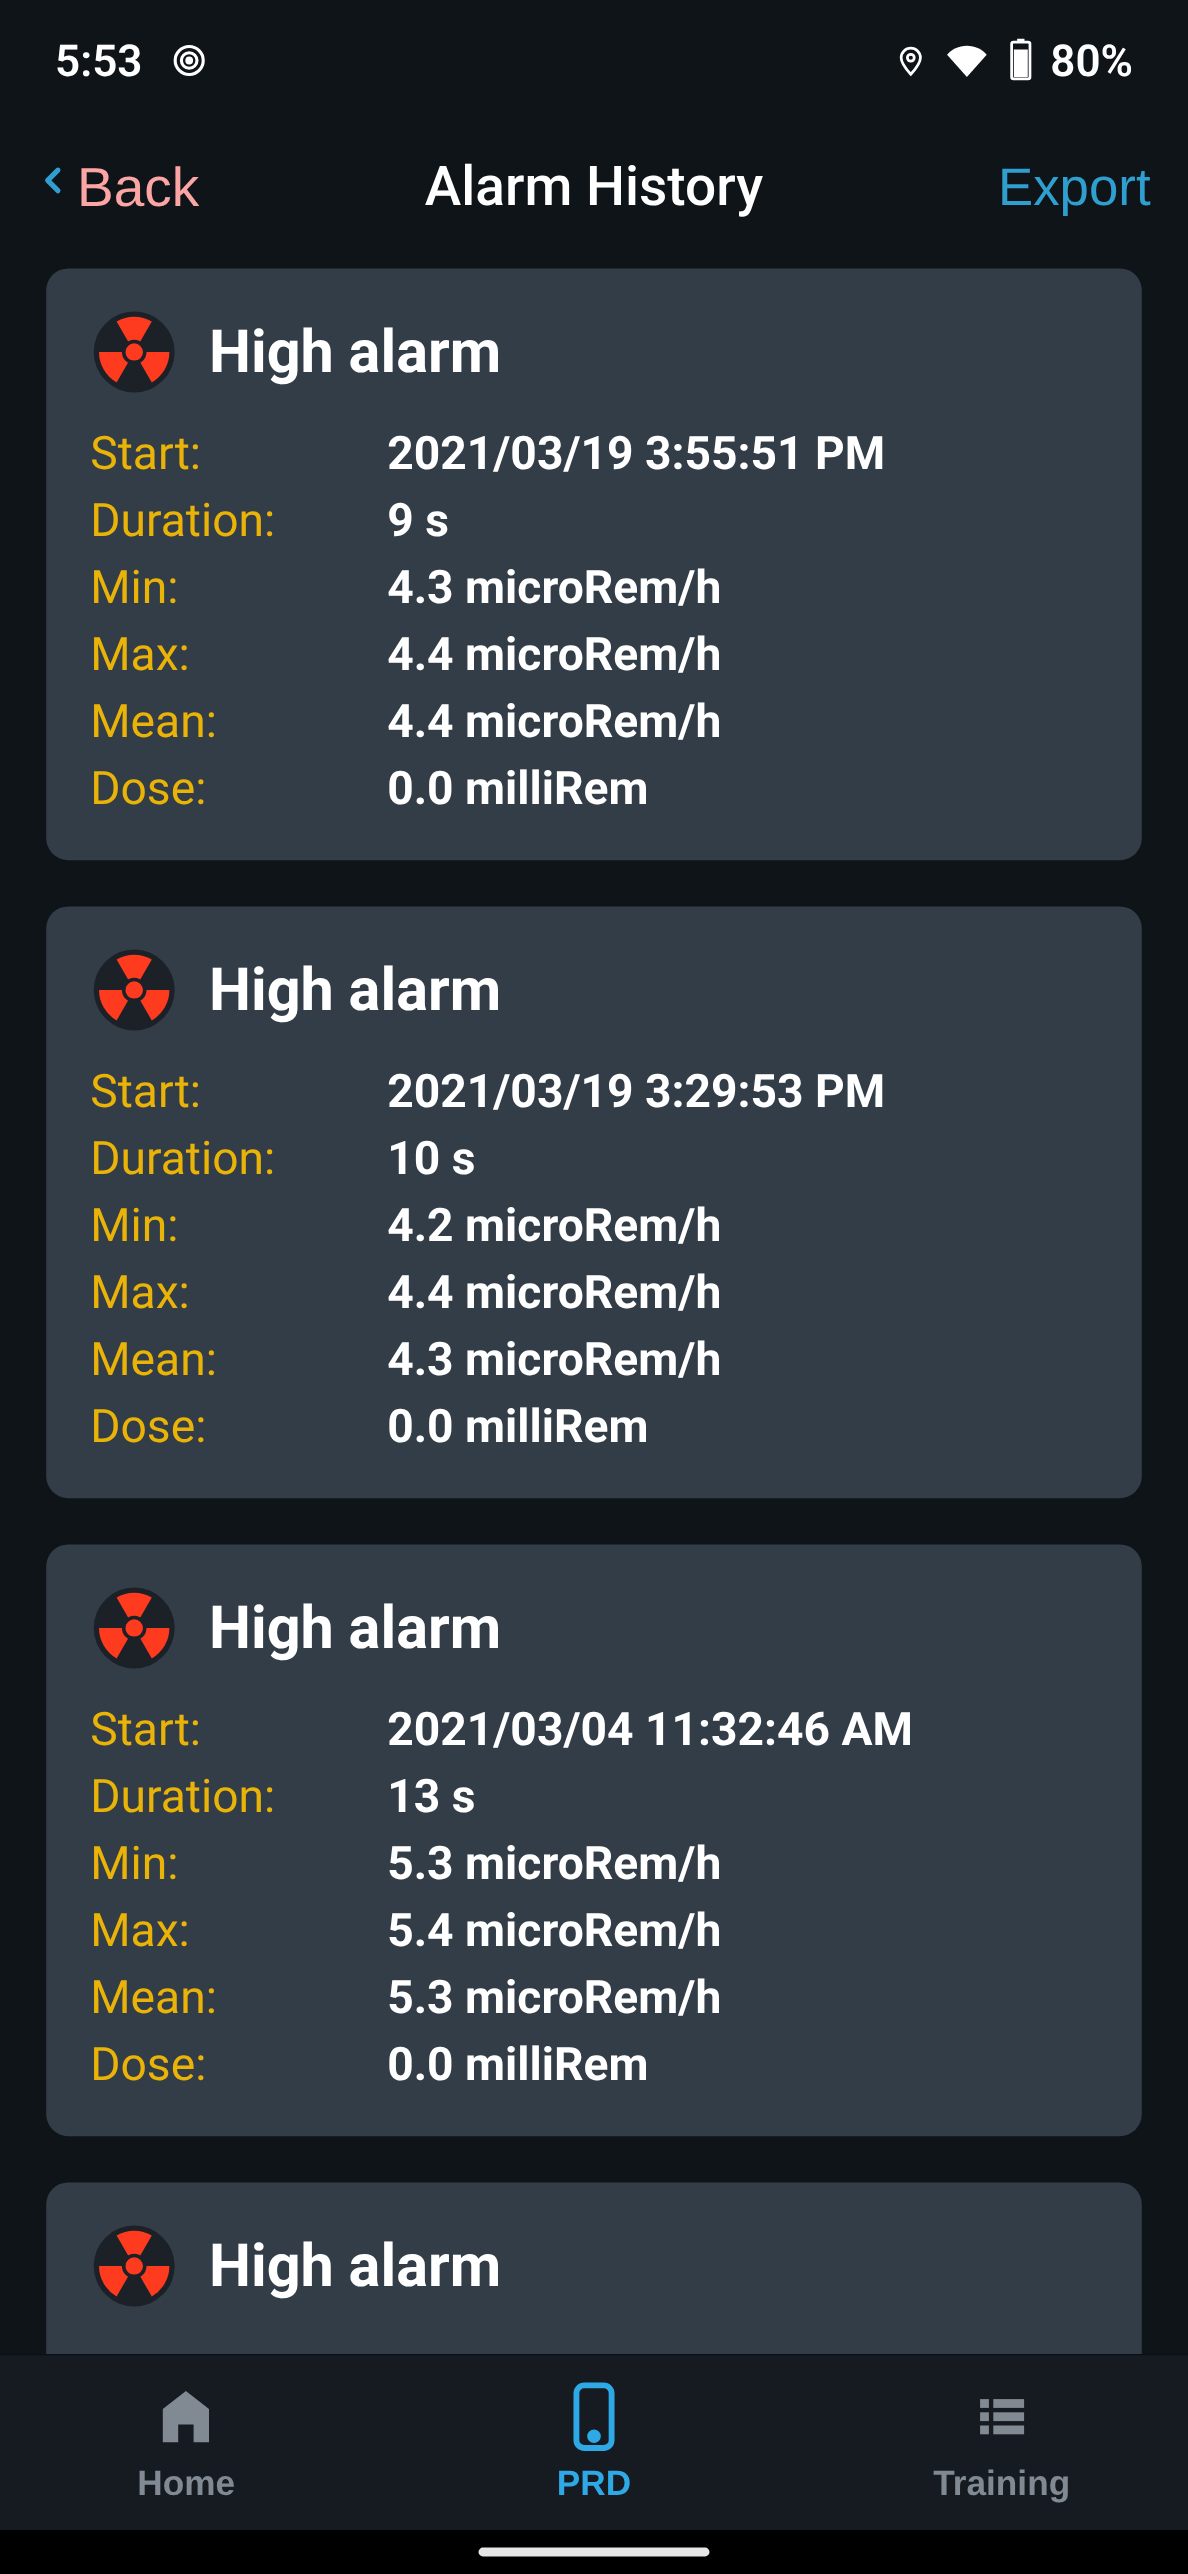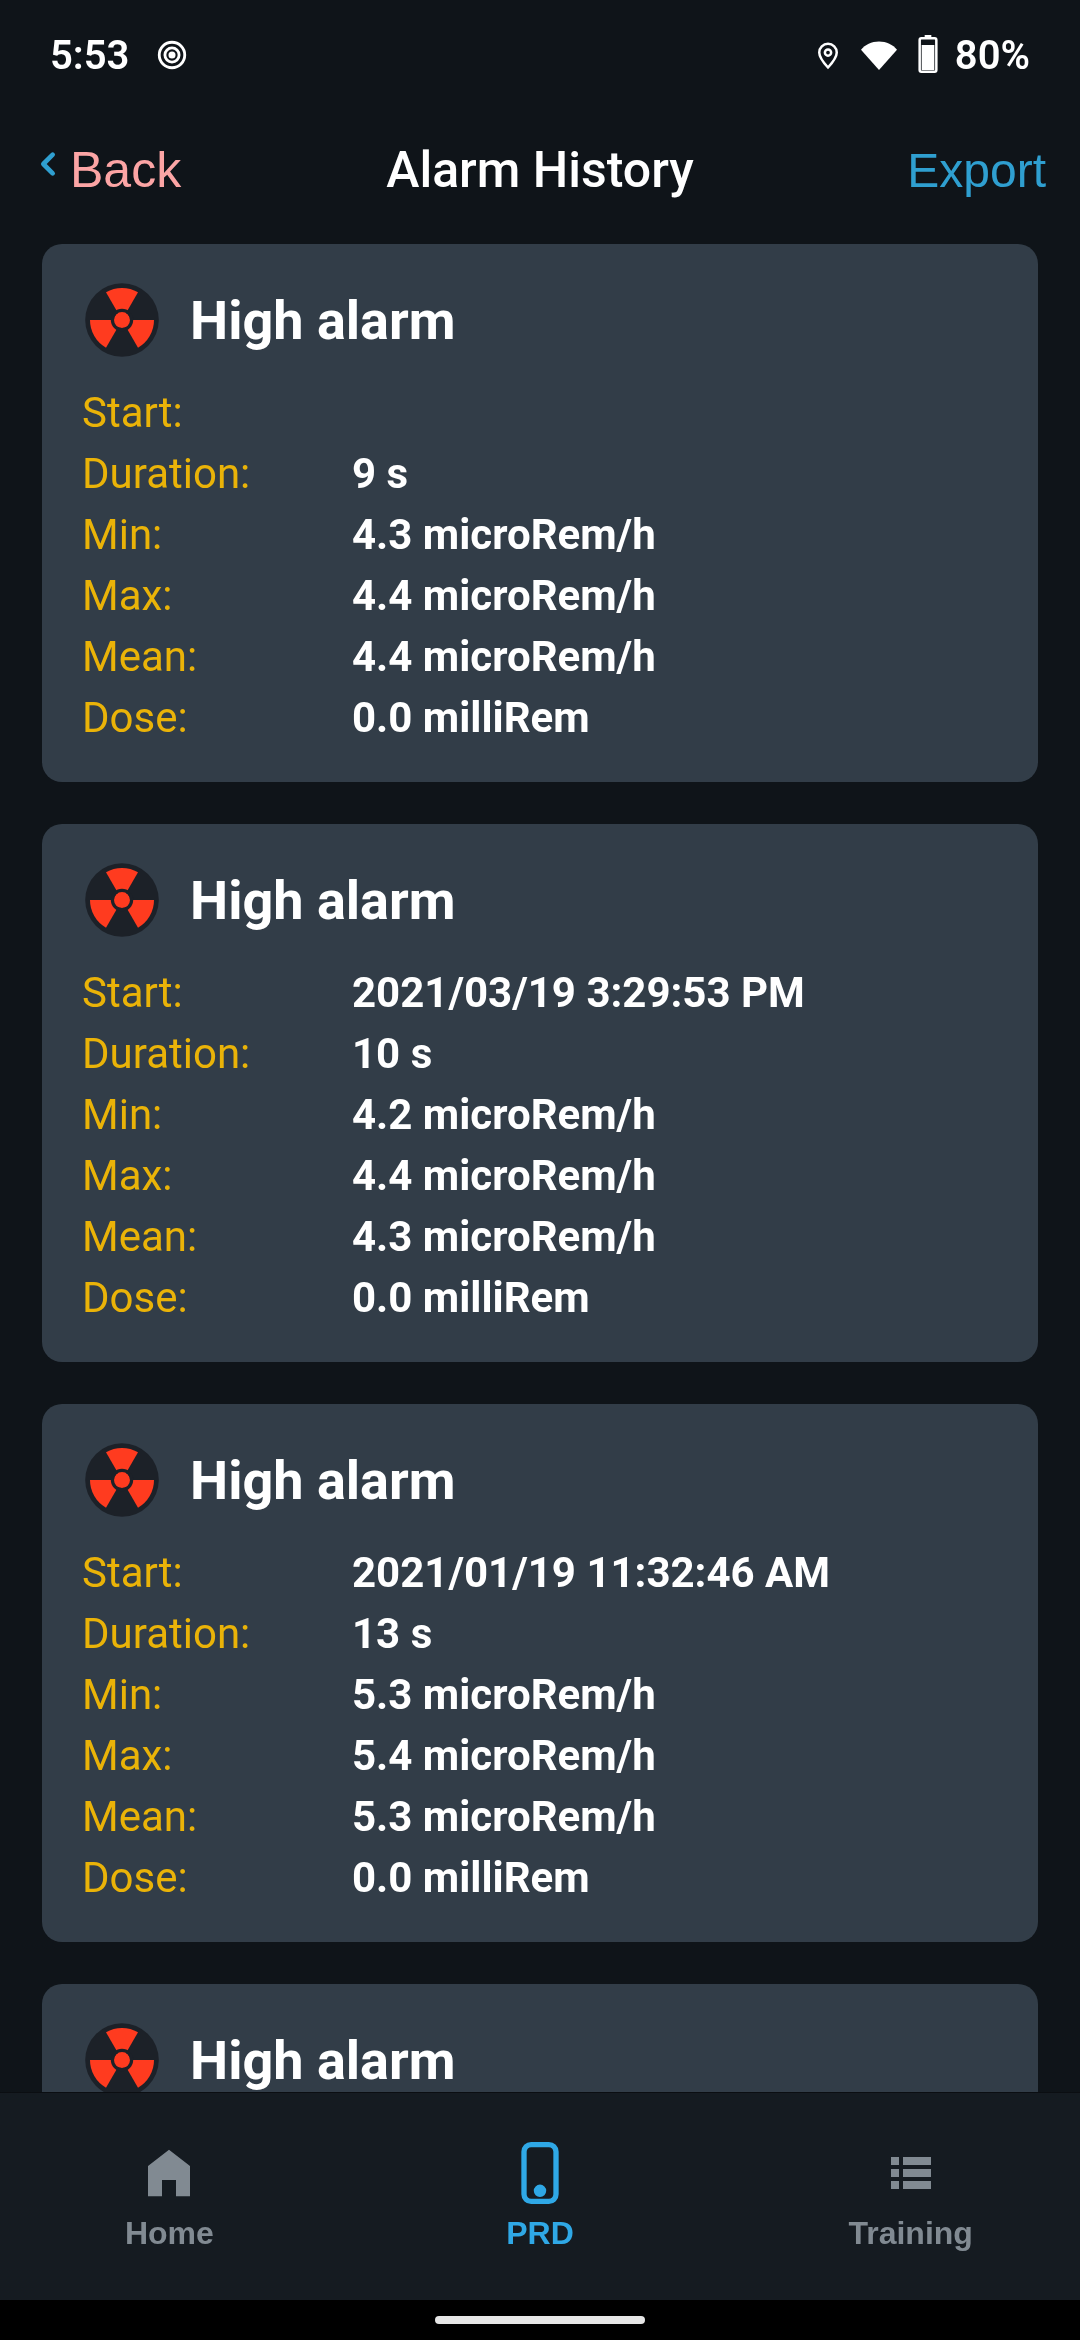--- a/index.html
+++ b/index.html
@@ -19,21 +19,21 @@
   
   .content { flex: 1; overflow: hidden; padding: 14px 42px 0 42px; }
   .card { background: #323d48; border-radius: 20px; padding: 36px 40px 40px 40px; margin-bottom: 42px; }
   .card-head { display: flex; align-items: center; gap: 28px; margin-bottom: 28px; }
   .rad-icon { width: 80px; height: 80px; display: inline-flex; align-items: center; justify-content: center; }
   .alarm-title { font-size: 54px; font-weight: 700; color: #ffffff; }
   .row { display: flex; margin-top: 12px; }
   .label { width: 270px; font-size: 42px; color: #eab308; }
   .value { font-size: 42px; font-weight: 700; color: #ffffff; }
   
-  .tabbar { height: 208px; background: #151b21; display: flex; align-items: center; justify-content: space-around; border-top: 1px solid #0b0e12; gap: 32px; }
+  .tabbar { height: 160px; background: #151b21; display: flex; align-items: center; justify-content: space-around; border-top: 1px solid #0b0e12; gap: 32px; }
   .tab { display: flex; flex-direction: column; align-items: center; gap: 10px; color: #818a92; font-size: 32px; font-weight: 600; background: none; border: none; cursor: pointer; width: 200px; }
   .tab.active { color: #2fa8e6; }
   .tab-ico { height: 64px; display: flex; align-items: center; justify-content: center; }
   
   .gesture { height: 40px; background: #000; display:flex; align-items:center; justify-content:center; }
   .gesture .bar { width: 210px; height: 8px; border-radius: 4px; background: #e6e6e6; }
 </style>
 </head>
 <body>
 
@@ -99,20 +99,21 @@
               <path d="M50 50 L50 10 A40 40 0 0 1 84.64 30 Z" transform="rotate(210 50 50)"></path>
               <circle cx="50" cy="50" r="10"></circle>
             </g>
             <circle cx="50" cy="50" r="12" fill="none" stroke="#1c2128" stroke-width="4"></circle>
           </svg>
         </span>
         <span class="alarm-title">High alarm</span>
       </div>
       <div class="row">
           <span class="label">Start:</span>
+          <span class="value">2021/03/19 3:55:51 PM</span>
         </div>
       <div class="row">
           <span class="label">Duration:</span>
           <span class="value">9 s</span>
         </div>
       <div class="row">
           <span class="label">Min:</span>
           <span class="value">4.3 microRem/h</span>
         </div>
       <div class="row">
@@ -182,21 +183,21 @@
               <path d="M50 50 L50 10 A40 40 0 0 1 84.64 30 Z" transform="rotate(210 50 50)"></path>
               <circle cx="50" cy="50" r="10"></circle>
             </g>
             <circle cx="50" cy="50" r="12" fill="none" stroke="#1c2128" stroke-width="4"></circle>
           </svg>
         </span>
         <span class="alarm-title">High alarm</span>
       </div>
       <div class="row">
           <span class="label">Start:</span>
-          <span class="value">2021/01/19 11:32:46 AM</span>
+          <span class="value">2021/03/04 11:32:46 AM</span>
         </div>
       <div class="row">
           <span class="label">Duration:</span>
           <span class="value">13 s</span>
         </div>
       <div class="row">
           <span class="label">Min:</span>
           <span class="value">5.3 microRem/h</span>
         </div>
       <div class="row">

